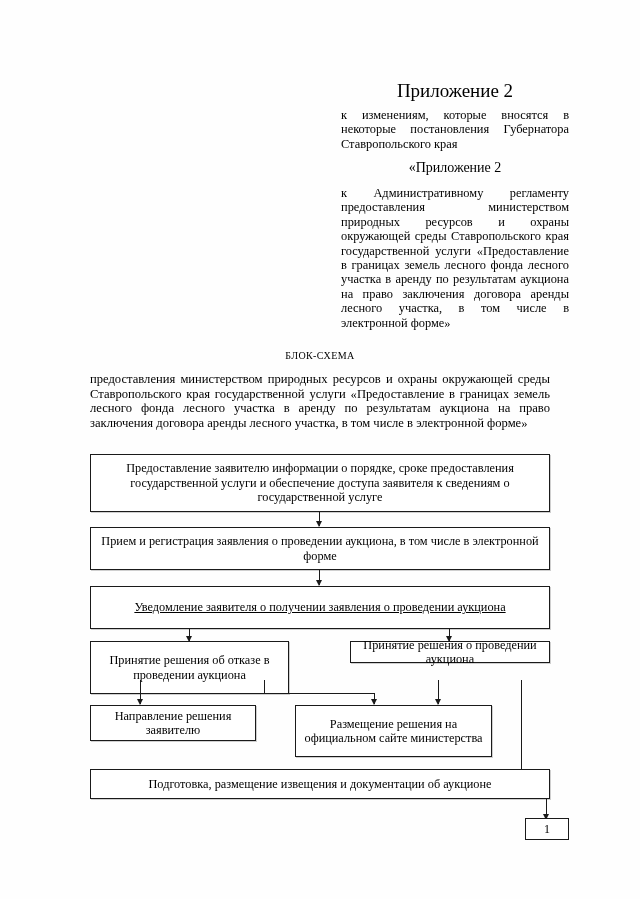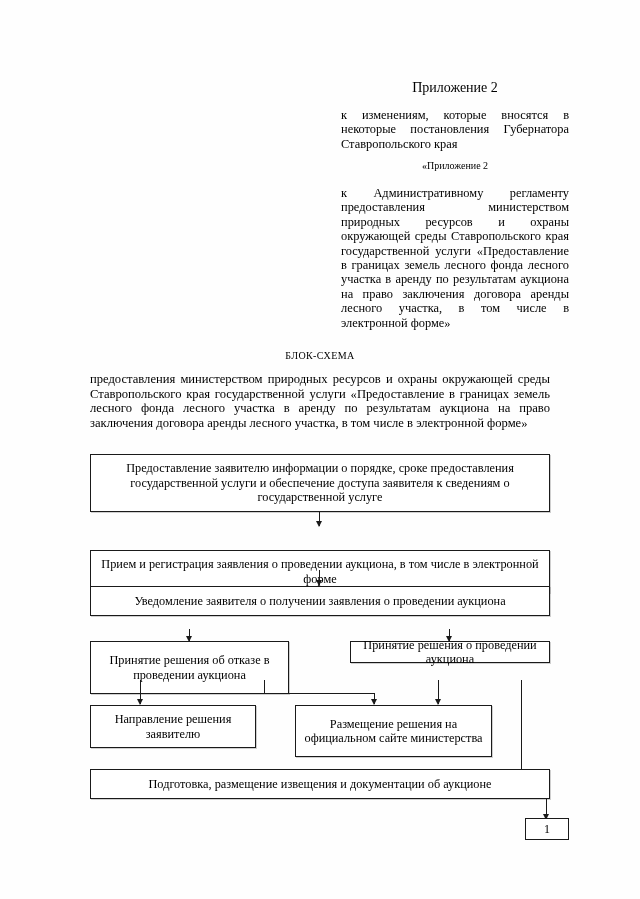--- a/index.html
+++ b/index.html
@@ -22,41 +22,41 @@
     background: #fefefe;
   }
 
   
   .hdr-title-1 {
     position: absolute;
     left: 340px;
     top: 80px;
     width: 230px;
     text-align: center;
-    font-size: 14px;
+    font-size: 19px;
     line-height: 1.15;
   }
   .hdr-para {
     position: absolute;
     left: 341px;
     width: 228px;
     font-size: 12.4px;
     line-height: 1.16;
     text-align: justify;
     text-align-last: left;
     hyphens: manual;
   }
   .hdr-para-1 { top: 108px; }
   .hdr-title-2 {
     position: absolute;
     left: 340px;
     top: 160px;
     width: 230px;
     text-align: center;
-    font-size: 10px;
+    font-size: 14px;
   }
   .hdr-para-2 { top: 186px; }
 
   
   .scheme-title {
     position: absolute;
     left: 0px;
     top: 350px;
     width: 640px;
     text-align: center;
@@ -141,28 +141,28 @@
 
   <div class="chart">
 
     <div class="node" style="left:90px; top:454px; width:460px; height:58px;">
       <span>Предоставление заявителю информации о порядке, сроке предоставления государственной услуги и обеспечение доступа заявителя к сведениям о государственной услуге</span>
     </div>
 
     <div class="conn conn-v" style="left:319px; top:512px; height:14px;"></div>
     <div class="arrow" style="left:316px; top:521px;"></div>
 
-    <div class="node" style="left:90px; top:550px; width:460px; height:43px;">
+    <div class="node" style="left:90px; top:527px; width:460px; height:43px;">
       <span>Прием и регистрация заявления о проведении аукциона, в том числе в электронной форме</span>
     </div>
 
     <div class="conn conn-v" style="left:319px; top:570px; height:15px;"></div>
     <div class="arrow" style="left:316px; top:580px;"></div>
 
-    <div class="node" style="left:90px; top:586px; width:460px; height:30px;">
+    <div class="node" style="left:90px; top:586px; width:460px; height:43px;text-decoration:underline;">
       <span>Уведомление заявителя о получении заявления о проведении аукциона</span>
     </div>
 
     <div class="conn conn-v" style="left:189px; top:629px; height:12px;"></div>
     <div class="conn conn-v" style="left:449px; top:629px; height:12px;"></div>
     <div class="arrow" style="left:186px; top:636px;"></div>
     <div class="arrow" style="left:446px; top:636px;"></div>
 
     <div class="node" style="left:90px; top:641px; width:199px; height:53px;">
       <span>Принятие решения об отказе в проведении аукциона</span>
@@ -179,21 +179,21 @@
     <div class="conn conn-h" style="left:264px; top:693px; width:111px;"></div>
     <div class="conn conn-v" style="left:374px; top:693px; height:11px;"></div>
     <div class="arrow" style="left:371px; top:699px;"></div>
 
     <div class="conn conn-v" style="left:438px; top:680px; height:24px;"></div>
     <div class="arrow" style="left:435px; top:699px;"></div>
 
     <div class="conn conn-v" style="left:521px; top:680px; height:97px;"></div>
     <div class="arrow" style="left:518px; top:770px;"></div>
 
-    <div class="node" style="left:90px; top:705px; width:166px; height:43px;">
+    <div class="node" style="left:90px; top:705px; width:166px; height:36px;">
       <span>Направление решения заявителю</span>
     </div>
 
     <div class="node" style="left:295px; top:705px; width:197px; height:52px;">
       <span>Размещение решения на официальном сайте министерства</span>
     </div>
 
     <div class="node" style="left:90px; top:769px; width:460px; height:30px;">
       <span>Подготовка, размещение извещения и документации об аукционе</span>
     </div>

